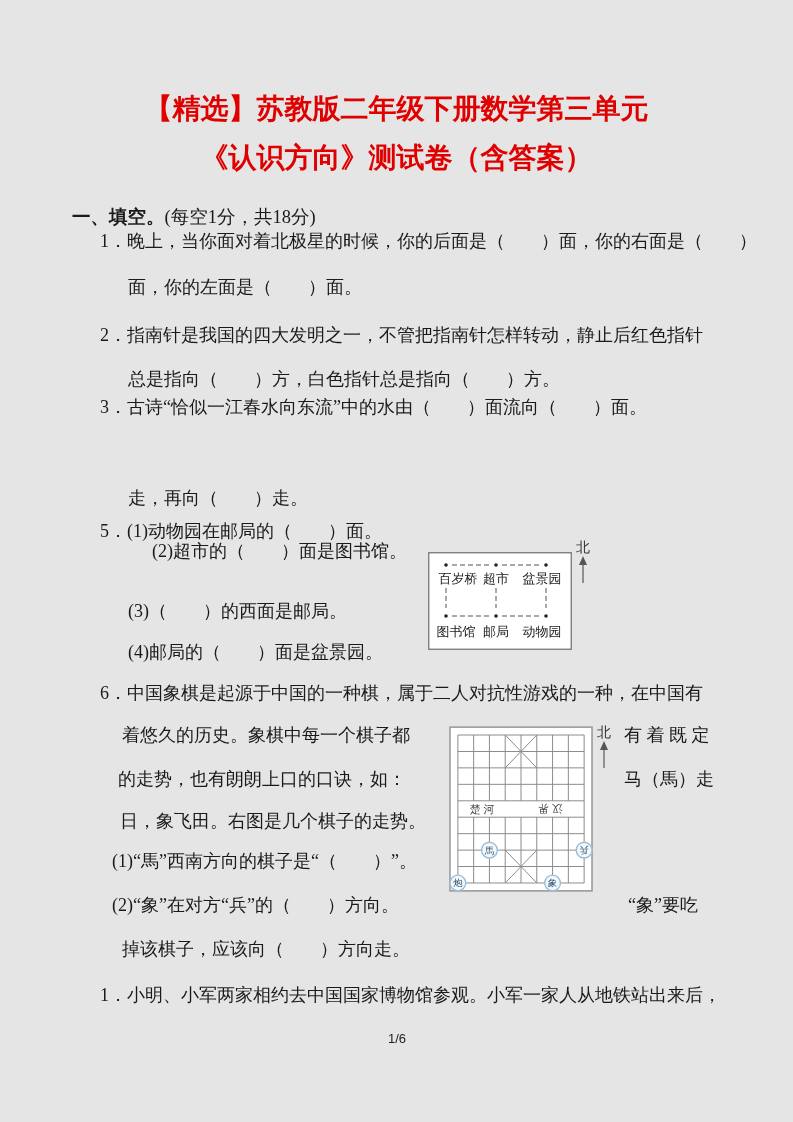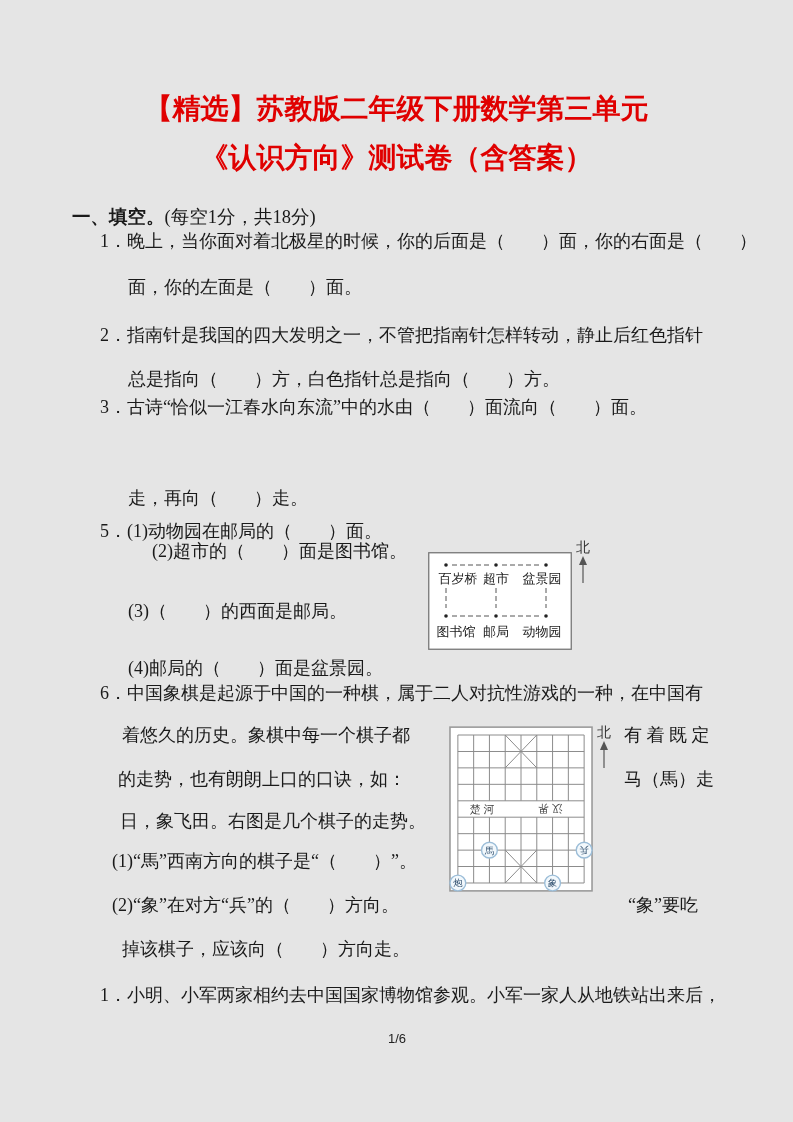--- a/index.html
+++ b/index.html
@@ -60,21 +60,21 @@
   <div class="line" style="left:100px;top:324px;">2．指南针是我国的四大发明之一，不管把指南针怎样转动，静止后红色指针</div>
   <div class="line" style="left:128px;top:368px;">总是指向（　　）方，白色指针总是指向（　　）方。</div>
 
   <div class="line" style="left:100px;top:396px;">3．古诗“恰似一江春水向东流”中的水由（　　）面流向（　　）面。</div>
 
   <div class="line" style="left:128px;top:487px;">走，再向（　　）走。</div>
 
   <div class="line" style="left:100px;top:520px;">5．(1)动物园在邮局的（　　）面。</div>
   <div class="line" style="left:128px;top:540px;margin-left:24px;">(2)超市的（　　）面是图书馆。</div>
   <div class="line" style="left:128px;top:600px;">(3)（　　）的西面是邮局。</div>
-  <div class="line" style="left:128px;top:657px;">(4)邮局的（　　）面是盆景园。</div>
+  <div class="line" style="left:128px;top:641px;">(4)邮局的（　　）面是盆景园。</div>
 
   <div class="diagram" style="left:428px;top:552px;">
     <svg width="144" height="98" viewBox="0 0 144 98">
       <rect x="0.75" y="0.75" width="142.5" height="96.5" fill="#ffffff" stroke="#777" stroke-width="1.3"></rect>
       <g fill="#222">
         <circle cx="18" cy="13" r="1.8"></circle>
           <circle cx="68" cy="13" r="1.8"></circle>
           <circle cx="118" cy="13" r="1.8"></circle>
         <circle cx="18" cy="64" r="1.8"></circle>
           <circle cx="68" cy="64" r="1.8"></circle>

